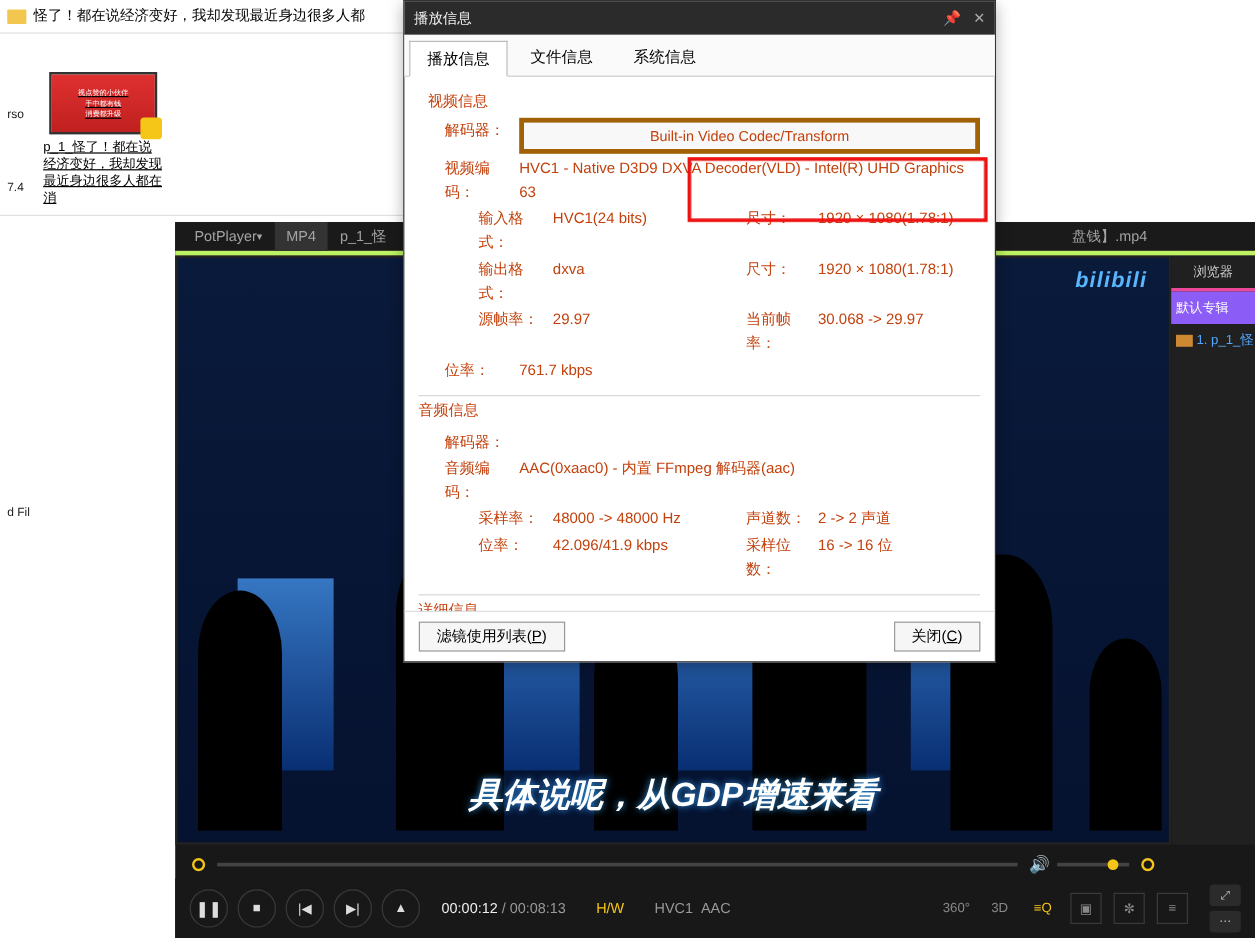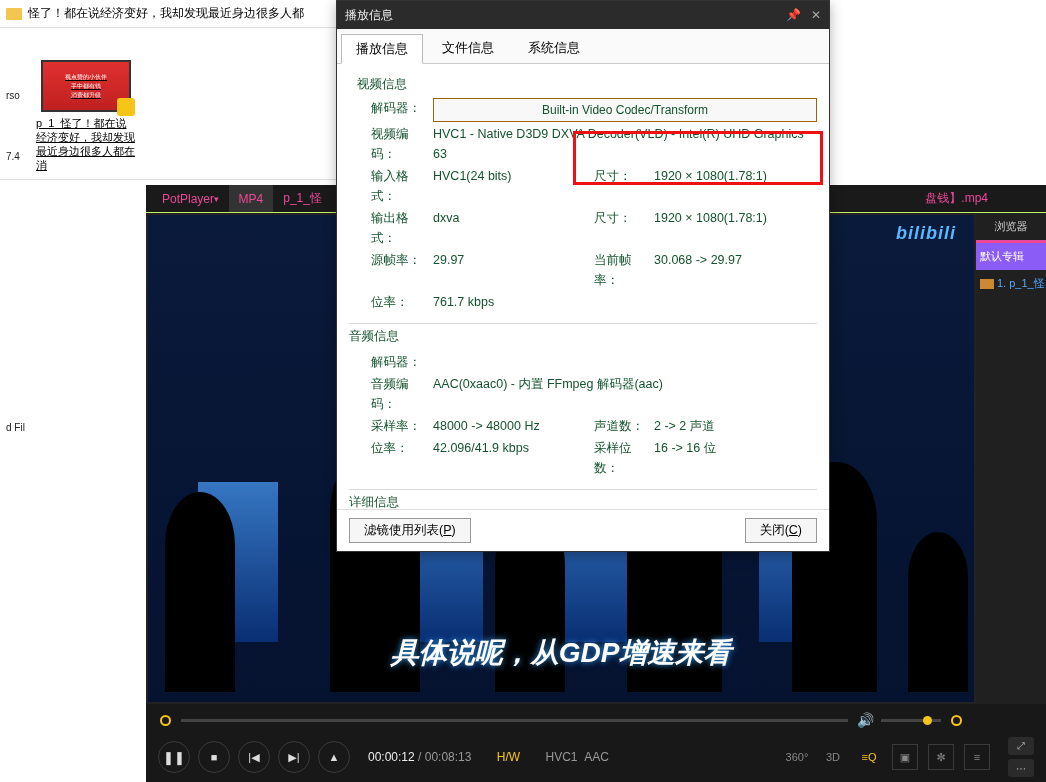--- a/index.html
+++ b/index.html
@@ -11,41 +11,41 @@
 .folder-ic { width: 16px; height: 12px; background: #f3c74f; border-radius: 1px; margin-right: 6px; flex-shrink: 0; }
 .file-card { position: absolute; top: 60px; left: 36px; width: 100px; font-size: 11px; text-decoration: underline; }
 .thumb { width: 90px; height: 52px; background: linear-gradient(#e03030,#c02020); border: 2px solid #333; margin: 0 auto 4px; position: relative; color:#fff; font-size:6px; display:flex; flex-direction:column; justify-content:center; align-items:center; }
 .thumb::after { content:""; position:absolute; right:-6px; bottom:-6px; width:18px; height:18px; background:#f5c518; border-radius:3px; }
 .file-name { line-height: 14px; color: #000; word-break: break-all; }
 .left-edge { position:absolute; left:0; top:40px; font-size:10px; color:#222; }
 .left-label { margin: 50px 0 20px 6px; }
 
 
 .player-wrap { position: absolute; top: 185px; left: 146px; right: 0; bottom: 0; background: #181818; }
-.player-tabs { height: 28px; background: #1a1a1a; display: flex; align-items: center; padding: 0 6px; font-size: 12px; color: #ec4899; border-bottom: 1px solid #bef264; }
+.player-tabs { height: 28px; background: #1a1a1a; display: flex; align-items: center; padding: 0 6px; font-size: 12px; color: #a3a3a3; border-bottom: 4px solid #bef264; }
 .pt-item { padding: 0 10px; height: 100%; display: flex; align-items: center; }
 .pt-item.active { background: #333; }
 .pt-dd::after { content: " ▾"; font-size: 9px; }
-.pt-close { margin-left: auto; margin-right: 52px; font-size:12px; }
+.pt-close { margin-left: auto; margin-right: 84px; font-size:12px; }
 
 .video-area { position: absolute; top: 28px; left: 0; right: 70px; bottom: 78px; background: linear-gradient(180deg,#0a1a3a 0%,#051230 100%); overflow: hidden; border:2px solid #222;}
 .stage { position:absolute; inset:0; }
 .stage-light { position:absolute; width:120px; height:160px; background:linear-gradient(180deg,#4aa0ff 0%,#0a3a8f 100%); bottom:60px; opacity:0.7; }
 .stage-light.l1 { left: 6%; width:80px; }
 .stage-light.l2 { left: 26%; }
 .stage-light.l3 { left: 50%; }
 .stage-light.l4 { left: 74%; width:100px; }
 .silhouette { position:absolute; bottom:10px; width:80px; height:220px; background:#000; border-radius: 40px 40px 0 0 / 60px 60px 0 0; }
 .silhouette.s1 { left: 2%; height:200px; width:70px; }
 .silhouette.s2 { left: 22%; height:240px; width:90px; }
 .silhouette.s3 { left: 42%; height:180px; width:70px; }
 .silhouette.s4 { left: 58%; height:260px; width:95px; }
 .silhouette.s5 { left: 78%; height:230px; width:85px; }
 .silhouette.s6 { left: 92%; height:160px; width:60px; }
-.subtitle { position:absolute; bottom:30px; width:100%; text-align:center; color:#fff; font-size:28px; font-weight:bold; text-shadow:0 0 6px #39e; font-style:italic; }
+.subtitle { position:absolute; bottom:20px; width:100%; text-align:center; color:#fff; font-size:28px; font-weight:bold; text-shadow:0 0 6px #39e; font-style:italic; }
 .wm-bilibili { position:absolute; top:8px; right:18px; color:#59b7ff; font-size:18px; font-weight:bold; font-style:italic; letter-spacing:1px;}
 .wm-ch { position:absolute; top:10px; left:52%; color:#fff; font-size:14px; font-weight:bold; white-space:nowrap;}
 
 
 .playlist { position:absolute; top:28px; right:0; width:70px; bottom:78px; background:#202020; font-size:11px; color:#ccc; }
 .pl-tab { text-align:center; padding:6px 4px; border-bottom:3px solid #ec4899; }
 .pl-head { padding:6px 4px; background:#8b5cf6; color:#fff; font-size:11px; }
 .pl-item { padding:6px 4px; color:#52a8ff; white-space:nowrap; overflow:hidden;text-align:center; }
 .pl-ic { display:inline-block; width:14px; height:10px; background:#c83; margin-right:3px; vertical-align:middle; }
 
@@ -69,28 +69,28 @@
 .rbtn-stack { display:flex; flex-direction:column; gap:4px; margin-left:8px; }
 .rbtn { width:26px; height:18px; background:#2b2b2b; border-radius:3px; color:#bbb; font-size:10px; display:flex; align-items:center; justify-content:center;}
 
 
 .dialog { position: absolute; top: 0; left: 336px; width: 494px; height: 552px; background: #fff; border: 1px solid #333; box-shadow: 0 4px 12px rgba(0,0,0,0.3); display:flex; flex-direction:column;}
 .dlg-title { height: 28px; background: #2b2b2b; color: #eee; display: flex; align-items: center; padding: 0 8px; font-size: 12px; }
 .dlg-title .win-btns { margin-left:auto; display:flex; gap:10px; color:#aaa; }
 .dlg-tabs { display: flex; border-bottom: 1px solid #ccc; padding-top:4px; background:#fafafa;}
 .dlg-tab { padding: 5px 14px; font-size: 13px; border: 1px solid transparent; border-bottom:none; margin-left:4px; cursor:pointer;}
 .dlg-tab.active { border-color: #bbb; border-bottom: 1px solid #fff; background: #fff; position:relative; top:1px; }
-.dlg-body { flex:1; overflow:auto; padding: 8px 12px 4px 12px; font-size: 12.5px; color:#14532d; }
+.dlg-body { flex:1; overflow:auto; padding: 8px 12px 4px 12px; font-size: 12.5px; color:#c2410c; }
 .section-title { margin: 4px 0 4px 8px; font-size:12.5px; }
 .info-row { display:flex; padding:1px 0 1px 22px; line-height:20px; }
 .info-label { width:62px; flex-shrink:0; }
 .info-val { flex:1; }
-.info-val.btn { border:1px solid #a16207; background:#f8f8f8; text-align:center; padding:1px 0; font-size:12px; cursor:pointer;}
+.info-val.btn { border:4px solid #a16207; background:#f8f8f8; text-align:center; padding:1px 0; font-size:12px; cursor:pointer;}
 .info-split { display:flex; }
-.info-split > div { flex:1; display:flex; }
+.info-split > div { flex:1; display:flex;margin-left:28px; }
 .info-split .r-label { width:60px; flex-shrink:0; text-align:left; }
 .hl-box { position:absolute; border:3px solid #e11; pointer-events:none; }
 .list-block { margin:2px 0 2px 22px; line-height:18px; }
 .dlg-sep-label { border-top:1px solid #d8d8d8; margin:10px 0 6px 0; padding-top:4px;font-family:Liberation Serif, serif; }
 .dlg-footer { display:flex; padding:8px 12px; border-top:1px solid #ddd; }
 .dlg-btn { padding:3px 14px; font-size:12.5px; border:1px solid #999; background:#f6f6f6; cursor:pointer;}
 .dlg-btn .ul { text-decoration:underline; }
 .dlg-footer .right { margin-left:auto; }
 
 </style>

